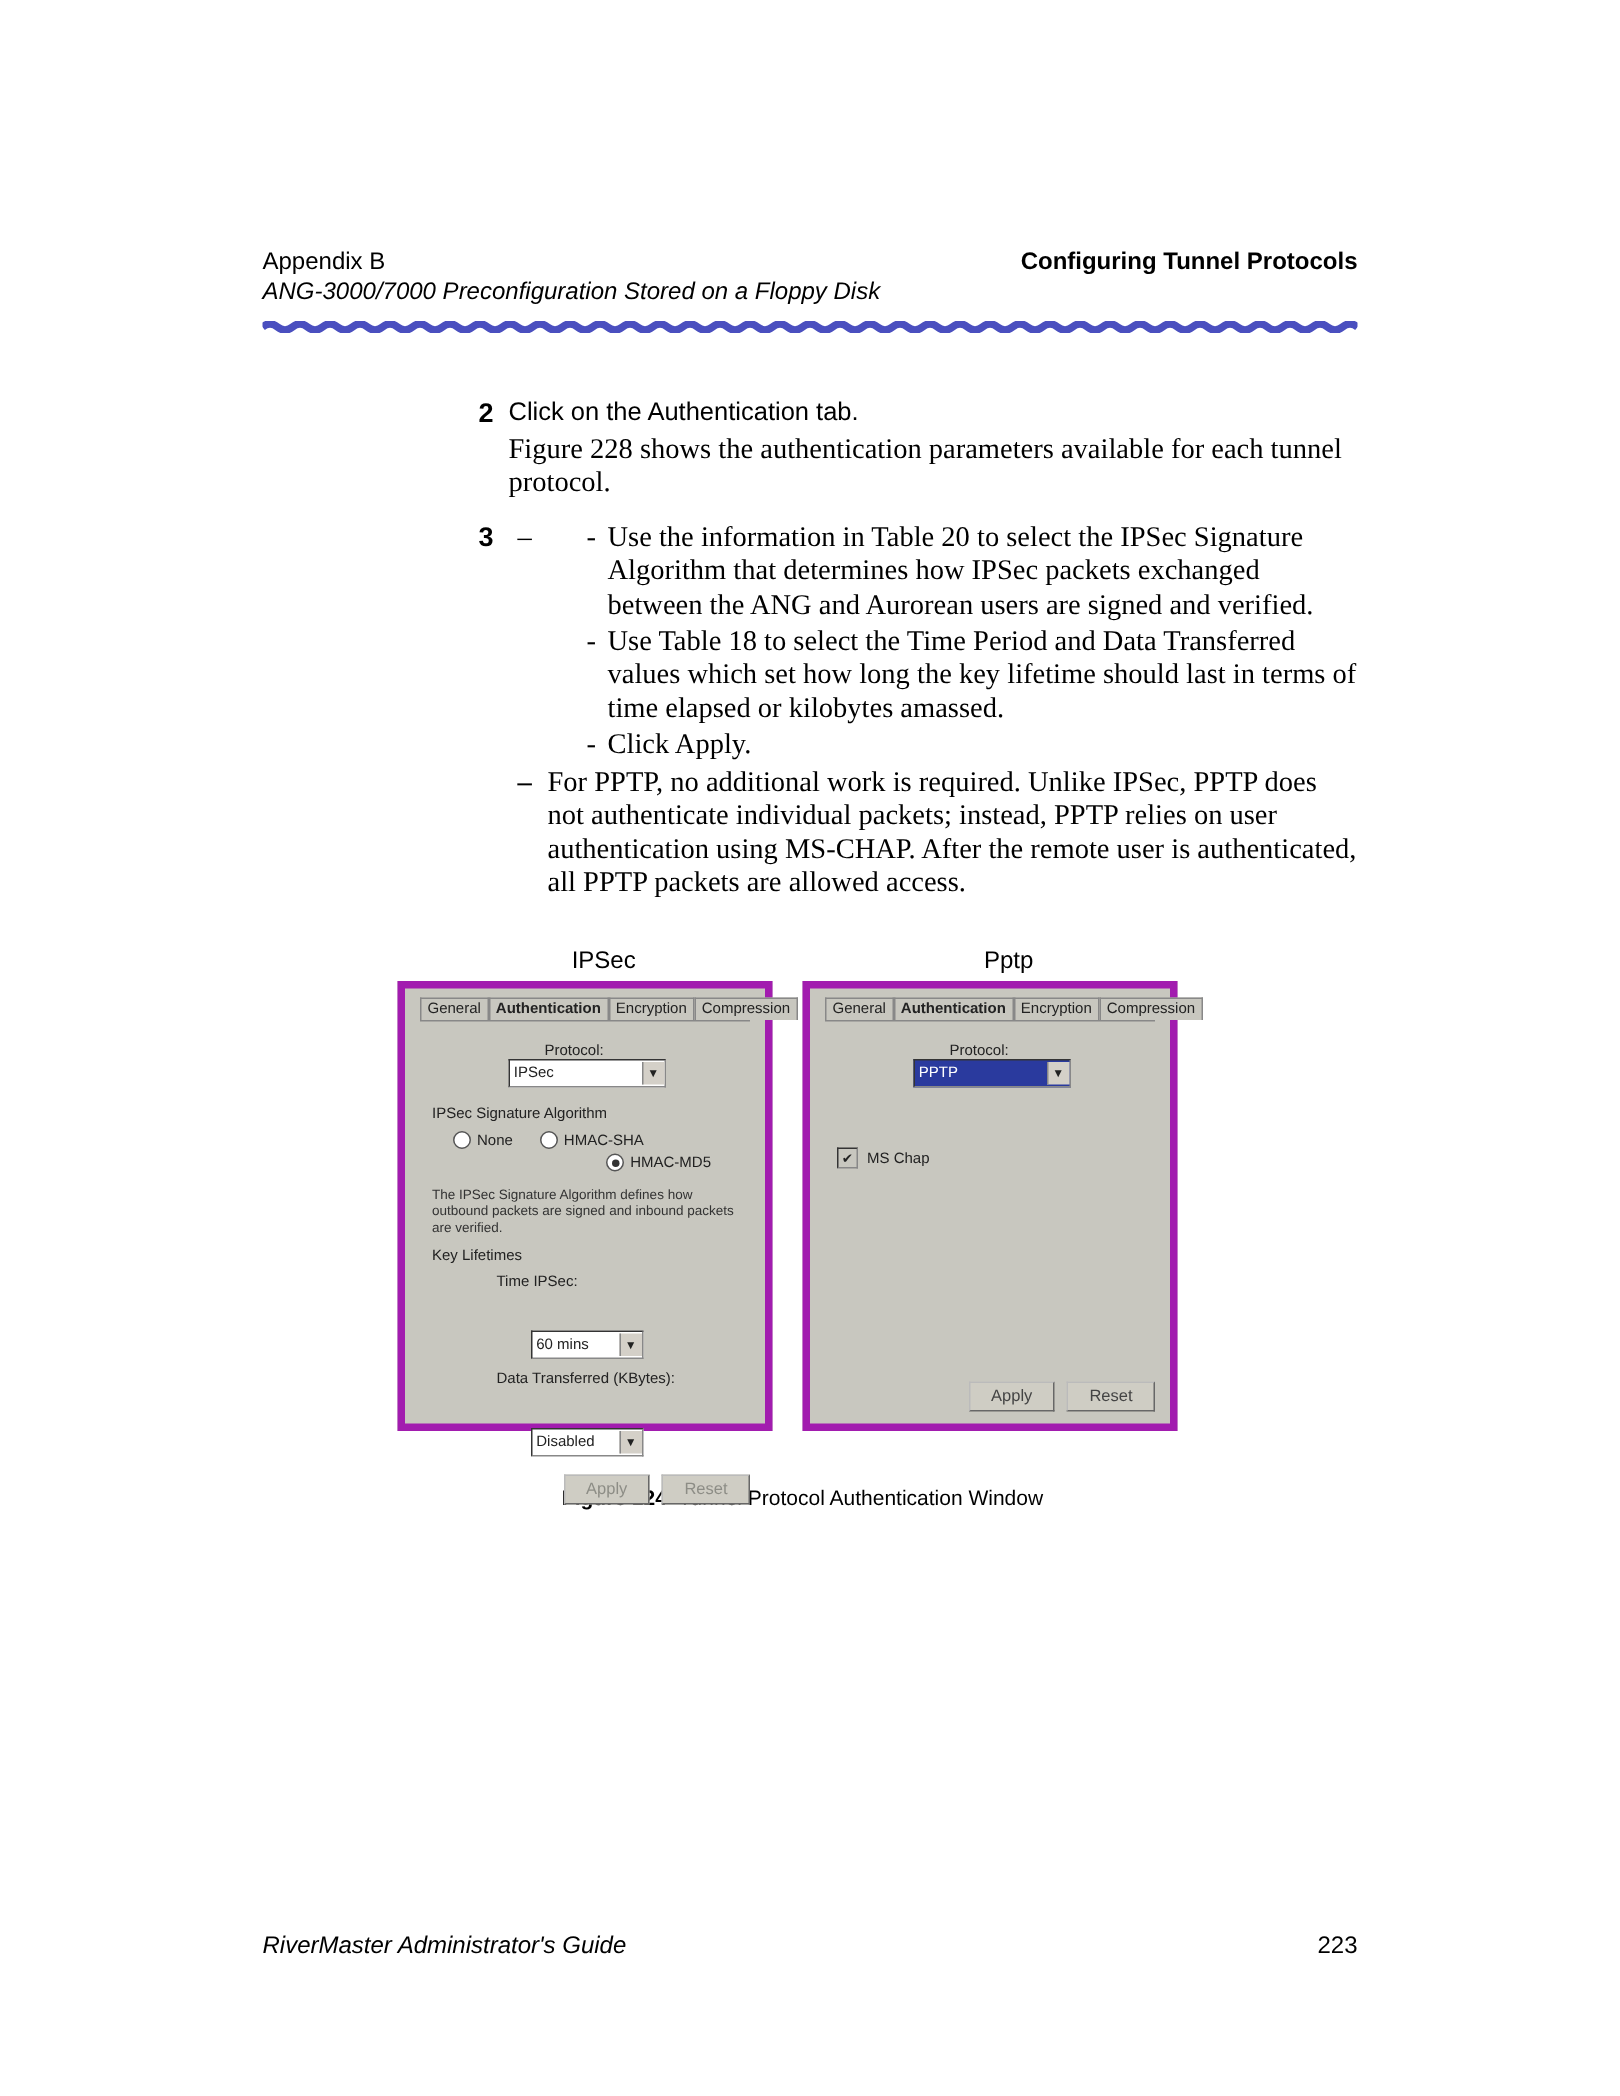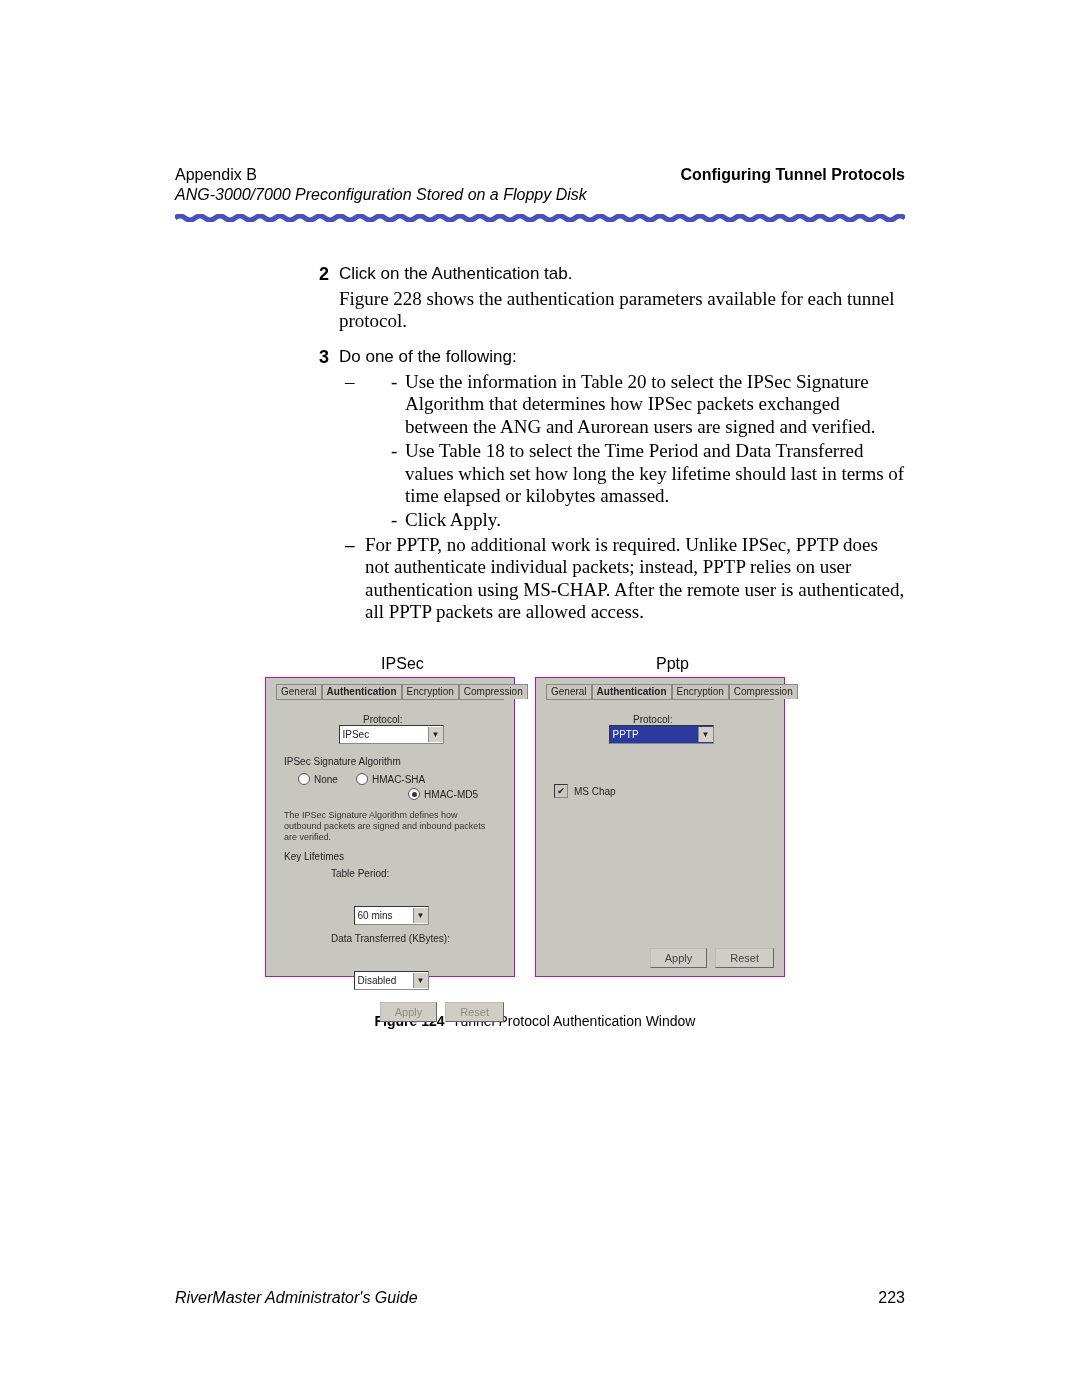--- a/index.html
+++ b/index.html
@@ -111,21 +111,21 @@
     margin-bottom: 4px;
   }
   .panels {
     display: flex;
     gap: 20px;
   }
   .panel {
     width: 250px;
     height: 300px;
     background: #c8c7bf;
-    border: 1px solid #a21caf;
+    border: 5px solid #a21caf;
     box-sizing: border-box;
     padding: 6px 10px 8px 10px;
     font-family: Tahoma, Arial, sans-serif;
     font-size: 11px;
     color: #222;
     position: relative;
     display: flex;
     flex-direction: column;
   }
   .tabs-row {
@@ -250,21 +250,20 @@
       <div class="step-num">2</div>
       <div class="step-body">
         <p class="sans">Click on the Authentication tab.</p>
         <p>Figure 228 shows the authentication parameters available for each tunnel protocol.</p>
       </div>
     </div>
 
     <div class="step" style="margin-top:10px;">
       <div class="step-num">3</div>
       <div class="step-body">
-        <p class="sans">Do one of the following:</p>
         <ul class="dash">
           <li>
             <ul class="hyphen">
               <li>Use the information in Table 20 to select the IPSec Signature Algorithm that determines how IPSec packets exchanged between the ANG and Aurorean users are signed and verified.</li>
               <li>Use Table 18 to select the Time Period and Data Transferred values which set how long the key lifetime should last in terms of time elapsed or kilobytes amassed.</li>
               <li>Click Apply.</li>
             </ul>
           </li>
         </ul>
         <ul class="dash bold-dash">
@@ -311,21 +310,21 @@
           <div class="radio-row" style="justify-content:flex-end; margin-right:20px;text-align:right;">
             <div class="radio">
                 <span class="radiodot sel"></span>
                 <span>HMAC-MD5</span>
               </div>
           </div>
           <div class="desc">The IPSec Signature Algorithm defines how outbound packets are signed and inbound packets are verified.</div>
           <div class="group-title">Key Lifetimes</div>
           <div class="kl">
             <div class="row">
-              <span class="lbl2">Table Period:</span>
+              <span class="lbl2">Time IPSec:</span>
               <div class="select sel-narrow">
                 <span>60 mins</span>
                 <span class="arrow">▼</span>
               </div>
             </div>
             <div class="row">
               <span class="lbl2">Data Transferred (KBytes):</span>
               <div class="select sel-narrow">
                 <span>Disabled</span>
                 <span class="arrow">▼</span>

